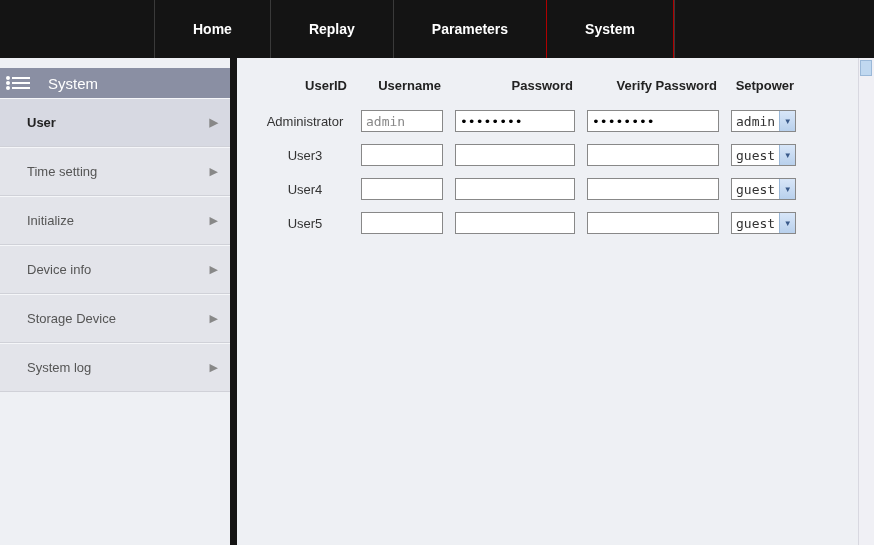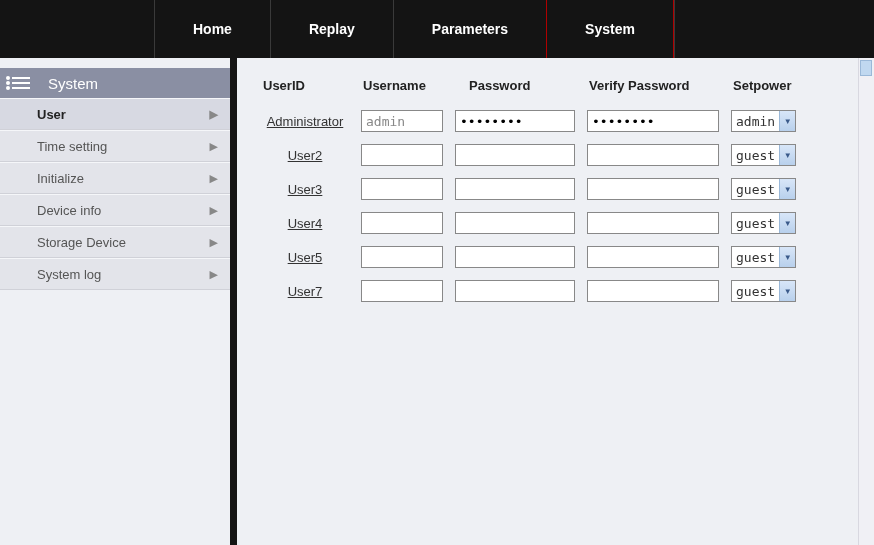--- a/index.html
+++ b/index.html
@@ -78,24 +78,24 @@
       left: -6px;
       top: -1px;
       width: 4px;
       height: 4px;
       background: #fff;
       border-radius: 50%;
     }
     .sidebar-item {
       background: #e3e4ea;
       color: #555;
-      height: 32px;
-      display: flex;
-      align-items: center;
-      padding-left: 37px;
+      height: 49px;
+      display: flex;
+      align-items: center;
+      padding-left: 27px;
       border-top: 1px solid #f5f6f9;
       border-bottom: 1px solid #d0d1d8;
       cursor: pointer;
       position: relative;
     }
     .sidebar-item.active {
       background: #d7d9e2;
       color: #222;
       font-weight: bold;
     }
@@ -136,32 +136,31 @@
     }
     table.user-table {
       border-collapse: separate;
       border-spacing: 0 6px;
     }
     table.user-table th {
       font-weight: bold;
       color: #222;
       font-size: 13px;
       padding: 0 8px 8px 8px;
-      text-align: left;
+      text-align: right;
     }
     table.user-table td {
       padding: 3px 6px;
       text-align: center;
       color: #333;
     }
     .userid-cell {
       width: 100px;
       text-align: center;
       color: #333;
-      text-decoration: underline;
     }
     input[type="text"], input[type="password"] {
       border: 1px solid #888;
       height: 22px;
       padding: 2px 4px;
       font-family: monospace;
       font-size: 13px;
       background: #fff;
     }
     input.username-input {
@@ -266,30 +265,20 @@
         </tr>
       </thead>
       <tbody id="user-rows">
           <tr>
             <td class="userid-cell">Administrator</td>
             <td><input type="text" class="username-input" disabled="" value="admin" style=""></td>
             <td><input type="text" class="password-input" value="••••••••" style=""></td>
             <td><input type="text" class="verify-input" value="••••••••" style=""></td>
             <td><div class="select-wrap">
                 <span class="sel-text">admin</span>
-                <span class="sel-btn">▼</span>
-              </div></td>
-          </tr>
-          <tr>
-            <td class="userid-cell">User2</td>
-            <td><input type="text" class="username-input" style=""></td>
-            <td><input type="text" class="password-input" style=""></td>
-            <td><input type="text" class="verify-input" style=""></td>
-            <td><div class="select-wrap">
-                <span class="sel-text">guest</span>
                 <span class="sel-btn">▼</span>
               </div></td>
           </tr>
           <tr>
             <td class="userid-cell">User3</td>
             <td><input type="text" class="username-input" style=""></td>
             <td><input type="text" class="password-input" style=""></td>
             <td><input type="text" class="verify-input" style=""></td>
             <td><div class="select-wrap">
                 <span class="sel-text">guest</span>
@@ -309,29 +298,19 @@
           <tr>
             <td class="userid-cell">User5</td>
             <td><input type="text" class="username-input" style=""></td>
             <td><input type="text" class="password-input" style=""></td>
             <td><input type="text" class="verify-input" style=""></td>
             <td><div class="select-wrap">
                 <span class="sel-text">guest</span>
                 <span class="sel-btn">▼</span>
               </div></td>
           </tr>
-          <tr>
-            <td class="userid-cell">User7</td>
-            <td><input type="text" class="username-input" style=""></td>
-            <td><input type="text" class="password-input" style=""></td>
-            <td><input type="text" class="verify-input" style=""></td>
-            <td><div class="select-wrap">
-                <span class="sel-text">guest</span>
-                <span class="sel-btn">▼</span>
-              </div></td>
-          </tr>
         </tbody>
     </table>
     <div class="scrollbar-track">
       <div class="scrollbar-thumb"></div>
     </div>
   </div>
 </div>
 
 </body></html>

